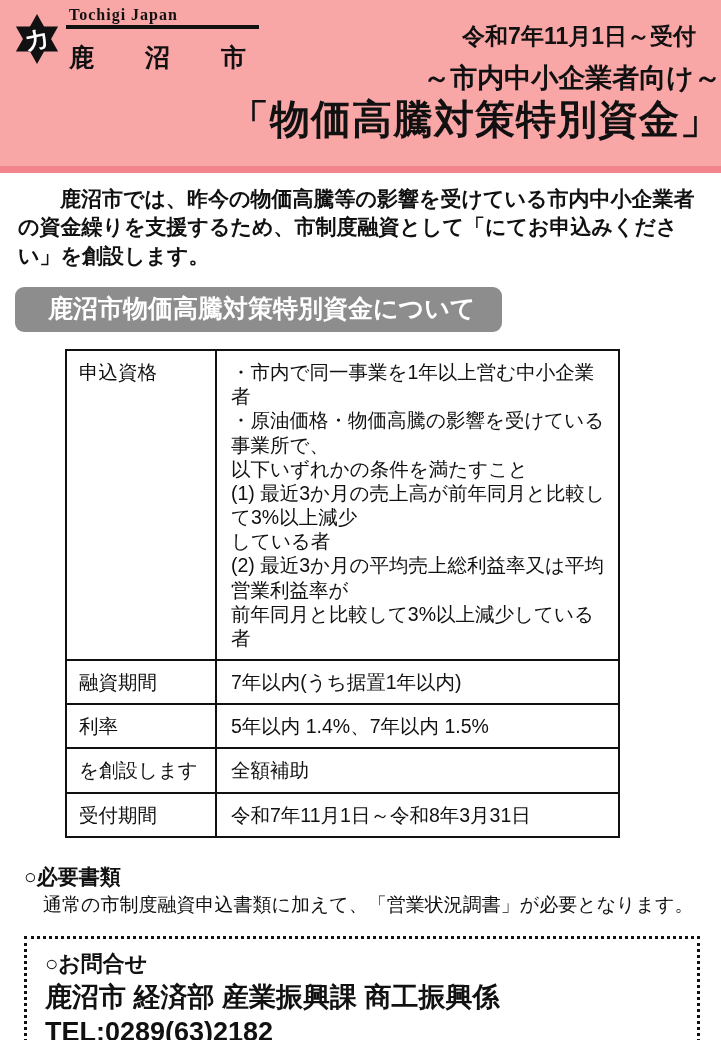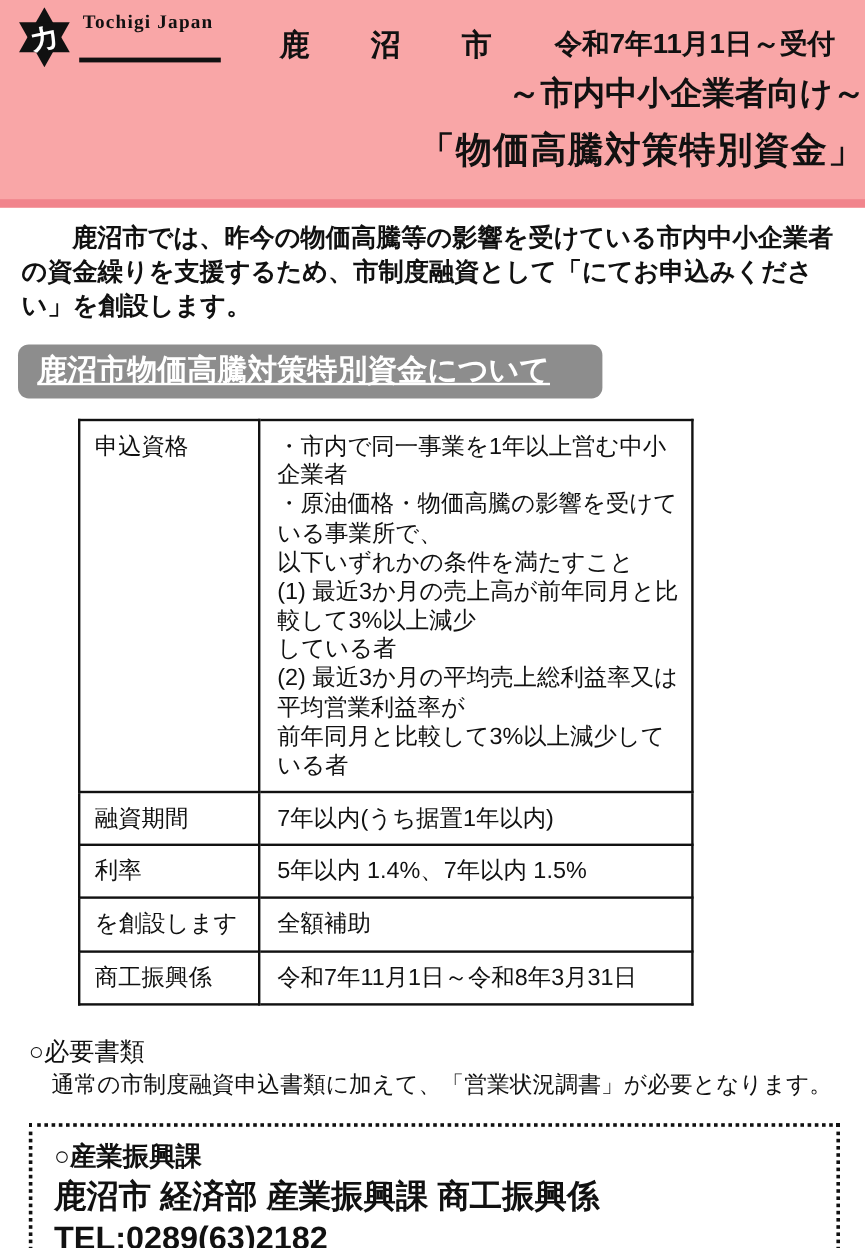--- a/index.html
+++ b/index.html
@@ -6,53 +6,52 @@
   .page {
     width:721px; height:1040px; background:#ffffff; position:relative;
     font-family:"Liberation Sans","DejaVu Sans",sans-serif; color:#111;
     overflow:hidden; margin:0 auto;
   }
 
   
   .header { height:166px; background:#f9a6a7; border-bottom:7px solid #f1848c; position:relative; }
   .logo { position:absolute; top:6px; left:13px; display:flex; align-items:center; gap:5px; }
   .emblem { width:48px; height:50px; display:block; }
-  .logo-text { display:flex; flex-direction:row;gap:46px; }
+  .logo-text { display:flex; flex-direction:column; }
   .logo-en {
     font-family:"Liberation Serif","DejaVu Serif",serif; font-weight:bold;
     font-size:16px; letter-spacing:1px; border-bottom:4px solid #111;
     padding:0 6px 1px 3px; line-height:1.15;
   }
   .logo-city { font-size:25px; font-weight:bold; letter-spacing:13px; line-height:1.1; padding-left:3px; margin-top:15px; }
   .date-note { position:absolute; top:21px; right:25px; font-size:23px; font-weight:600; }
   .titles { position:absolute; top:63px; left:0; right:0; text-align:right; line-height:1.15;font-family:Liberation Serif, serif; }
   .title1 { font-size:27px; font-weight:bold; }
-  .title2 { font-size:30px; font-weight:bold; margin-top:15px; letter-spacing:1px; }
+  .title2 { font-size:40px; font-weight:bold; margin-top:3px; letter-spacing:1px; }
 
   
   .intro { margin:12px 18px 0 18px; font-size:21px; font-weight:600; line-height:1.35; }
 
   
   .section-header {
     margin:17px 0 0 15px; width:487px; background:#8d8d8d; color:#ffffff;
-    font-size:25px; font-weight:bold; padding:5px 16px 7px 16px; border-radius:9px;
+    font-size:25px; font-weight:bold; padding:5px 16px 7px 33px; border-radius:9px;
     box-sizing:border-box;
-    text-decoration:underline;
   }
 
   
-  .loan-table { margin:17px 0 0 65px; border-collapse:collapse; width:513px; table-layout:fixed; }
+  .loan-table { margin:17px 0 0 65px; border-collapse:collapse; width:555px; table-layout:fixed; }
   .loan-table td { border:2px solid #111; font-size:19.5px; font-weight:500; vertical-align:top; line-height:1.24; }
   .loan-table td.lbl { width:130px; padding:9px 6px 9px 12px; }
   .loan-table td.val { padding:9px 8px 9px 14px; white-space:pre-line;margin-top:15px; }
 
   
   .note-section { margin:26px 20px 0 24px; }
   .note-section + .note-section { margin-top:16px; }
-  .note-heading { font-size:21px; font-weight:normal; line-height:1.2; }
+  .note-heading { font-size:21px; font-weight:bold; line-height:1.2; }
   .note-body { font-size:19px; font-weight:500; line-height:1.35; margin-top:3px; }
 
   
   .footer-box {
     position:absolute; left:24px; right:21px; top:936px;
     border:3px dotted #111; padding:11px 8px 13px 18px; box-sizing:border-box; background:#fff;
   }
   .footer-heading { font-size:22px; font-weight:bold; line-height:1.25; }
   .footer-contact { font-size:27px; font-weight:bold; line-height:1.3; margin-top:2px; }
 </style>
@@ -102,34 +101,34 @@
       </tr>
       <tr>
         <td class="lbl">利率</td>
         <td class="val">5年以内 1.4%、7年以内 1.5%</td>
       </tr>
       <tr>
         <td class="lbl">を創設します</td>
         <td class="val">全額補助</td>
       </tr>
       <tr>
-        <td class="lbl">商工振興係</td>
+        <td class="lbl">受付期間</td>
         <td class="val">令和7年11月1日～令和8年3月31日</td>
       </tr>
     </tbody>
   </table>
 
   <div class="note-section">
     <div class="note-heading">○必要書類</div>
     <div class="note-body">　通常の市制度融資申込書類に加えて、「営業状況調書」が必要となります。</div>
   </div>
 
   <div class="note-section">
     <div class="note-heading">○資金のお申し込み</div>
     <div class="note-body">　取扱い金融機関(足利銀行 ・鹿沼相互信用金庫・栃木銀行の鹿沼市内の各本支店または筑波銀行鹿沼支店、商工組合中央金庫宇都宮支店)にてお申込みください。</div>
   </div>
 
   <div class="footer-box">
-    <div class="footer-heading">○産業振興課</div>
+    <div class="footer-heading">○お問合せ</div>
     <div class="footer-contact">鹿沼市 経済部 産業振興課 商工振興係　 TEL:0289(63)2182</div>
   </div>
 
 </div>
 
 </body></html>

